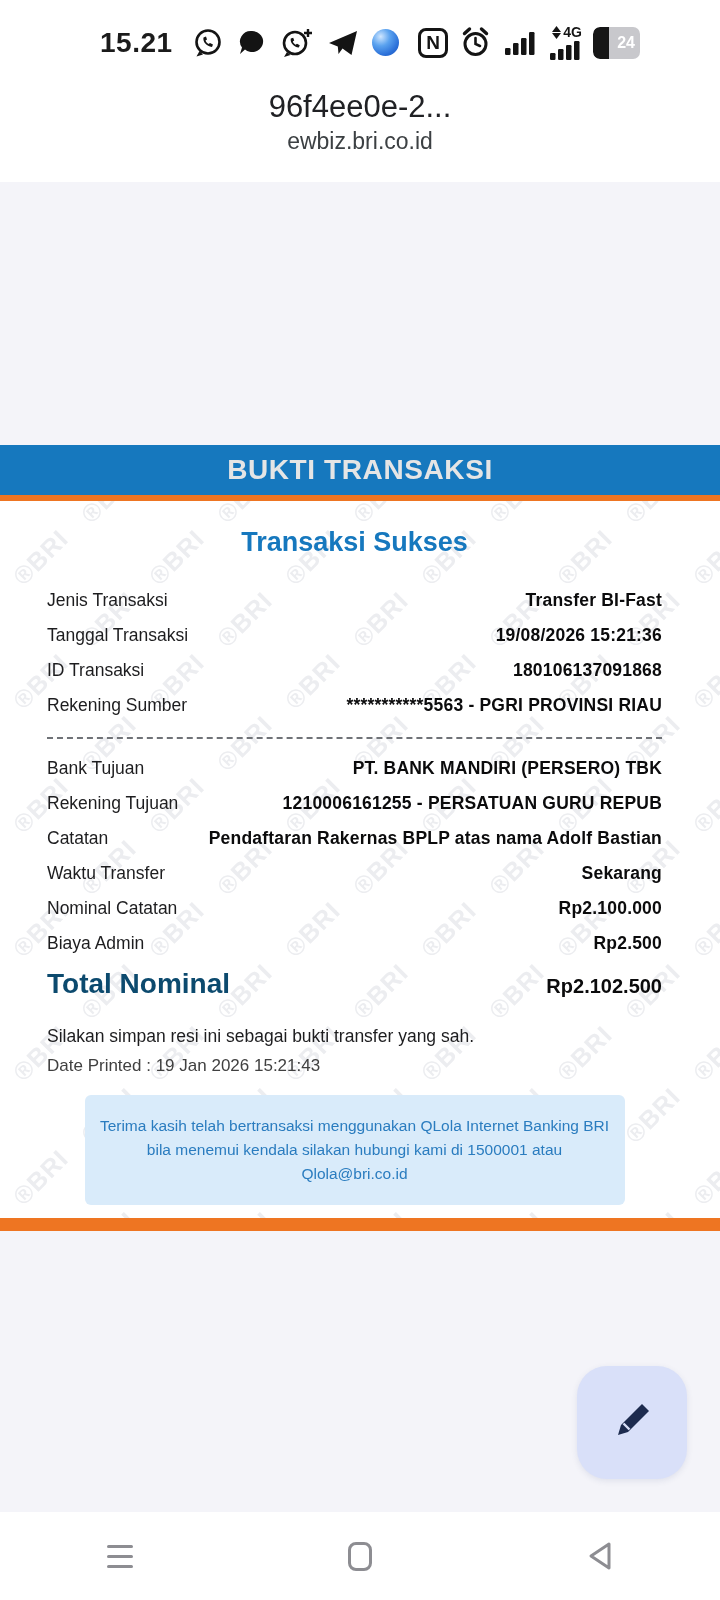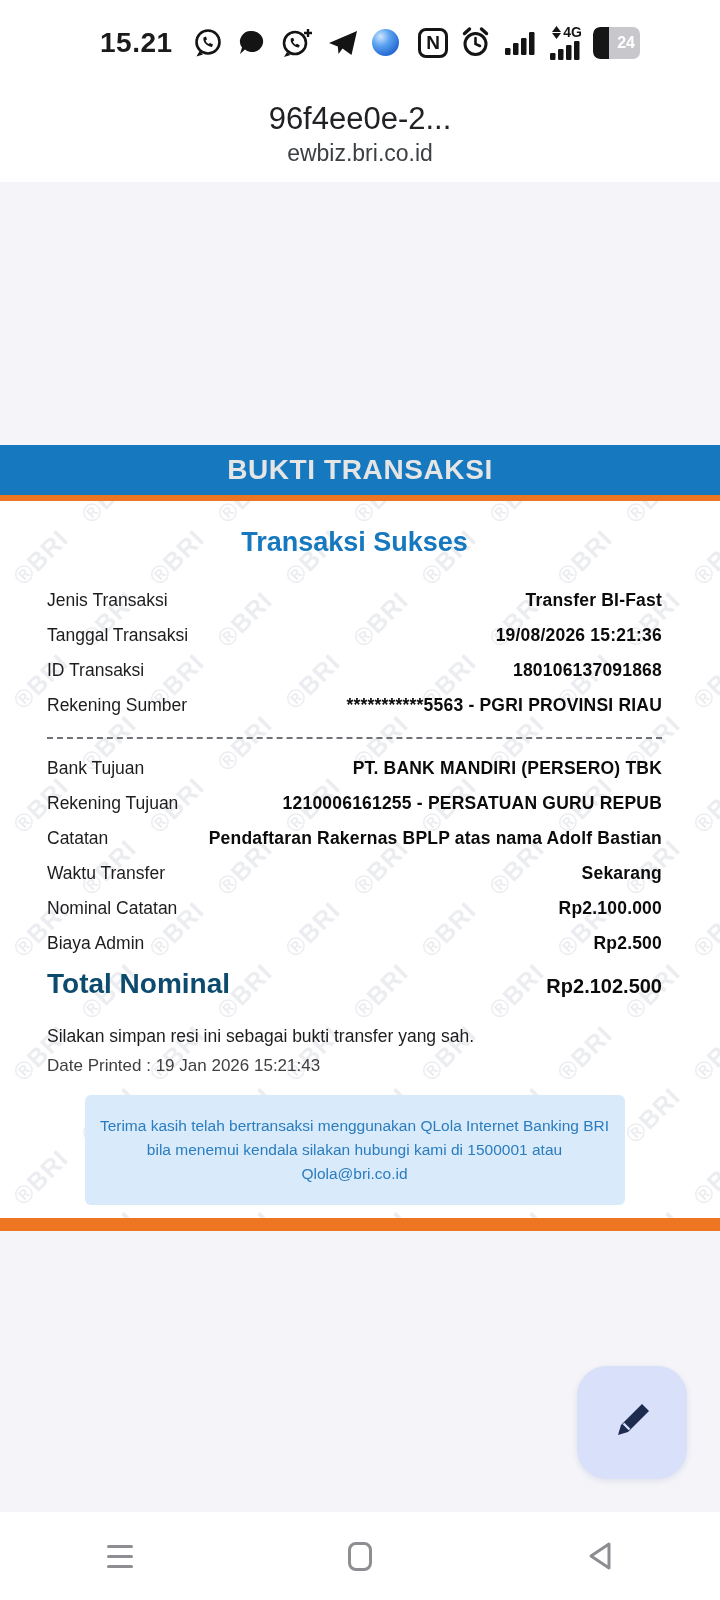--- a/index.html
+++ b/index.html
@@ -30,21 +30,21 @@
   .batt-label { position:absolute; right:5px; top:50%; transform:translateY(-50%);
     color:#fff; font-size:16px; font-weight:700; }
   .sig2 { display:flex; flex-direction:column; align-items:flex-end; line-height:1; }
   .sig2-top { display:flex; align-items:center; gap:2px; margin-bottom:1px; }
   .updown { display:flex; flex-direction:column; gap:1px; }
   .fourg { font-size:14px; font-weight:800; color:#141414; }
 
   
   .browser-bar { top:85px; left:0; width:720px; height:97px; background:#fff; }
   .tb-btn { position:absolute; display:flex; align-items:center; justify-content:center; }
-  .tb-title-block { position:absolute; left:50%; top:16px; transform:translateX(-50%);
+  .tb-title-block { position:absolute; left:50%; top:4px; transform:translateX(-50%);
     width:300px; text-align:center; }
   .tb-title { font-size:31px; color:#202124; white-space:nowrap; }
   .tb-sub { position:relative; font-size:23px; color:#3c4043; margin-top:3px; white-space:nowrap; }
   .tb-sub::before { content:""; position:absolute; left:-2px; top:0; bottom:0; width:26px;
     background:linear-gradient(90deg, #ffffff 15%, rgba(255,255,255,0)); }
 
   
   .page-gap { top:182px; left:0; width:720px; height:263px; background:#f4f4f9; }
 
   

